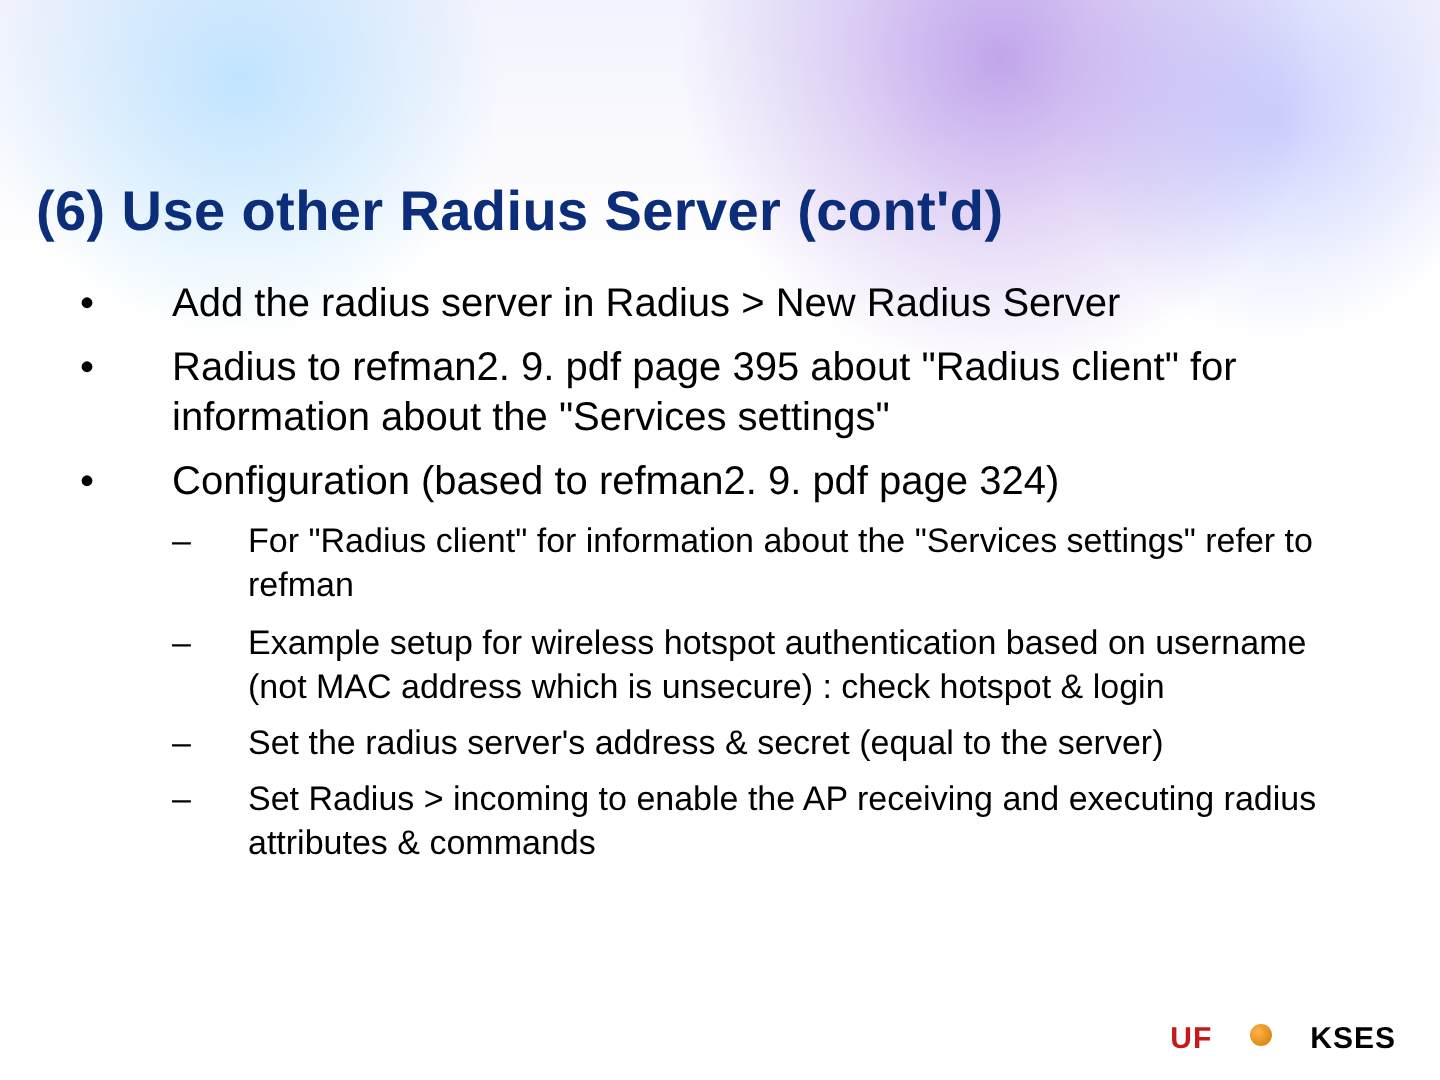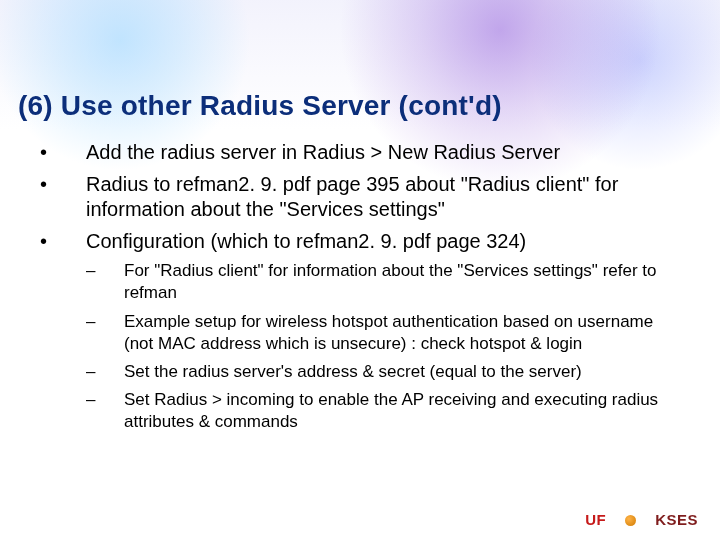--- a/index.html
+++ b/index.html
@@ -61,26 +61,25 @@
   .sub-list>li>.txt{flex:1}
   .bold{font-weight:normal}
   .logo{
     position:absolute;
     right:22px;
     bottom:12px;
     font-weight:bold;
     font-size:15px;
     letter-spacing:0.5px;
     display:flex;
-    align-items:center;
     gap:18px;
     margin-top:29px;
   }
   .logo .uf{color:#c61a1a}
-  .logo .kses{color:#7f1d1d}
+  .logo .kses{color:#000000}
   .logo .dot{
     width:11px;height:11px;border-radius:50%;
     background:radial-gradient(circle at 35% 35%, #ffb347, #d07a00);
     display:inline-block;
     margin:0 1px;
     position:relative;
     top:1px;
   }
 </style>
 </head>
@@ -97,21 +96,21 @@
     </li>
     <li>
       <span class="bull">•</span>
       <span class="txt">
         <span>Radius to </span><span class="bold">refman2. 9. pdf</span><span> page 395 about "Radius client" for information about the "Services settings"</span>
       </span>
     </li>
     <li>
       <span class="bull">•</span>
       <span class="txt">
-        <span>Configuration (which to </span><span class="bold">refman2. 9. pdf</span><span> page 324)</span>
+        <span>Configuration (based to </span><span class="bold">refman2. 9. pdf</span><span> page 324)</span>
       </span>
     </li>
   </ul>
 
   <ul class="sub-list">
     <li>
       <span class="dash">–</span>
       <span class="txt">For "Radius client" for information about the "Services settings" refer to refman</span>
     </li>
     <li>

